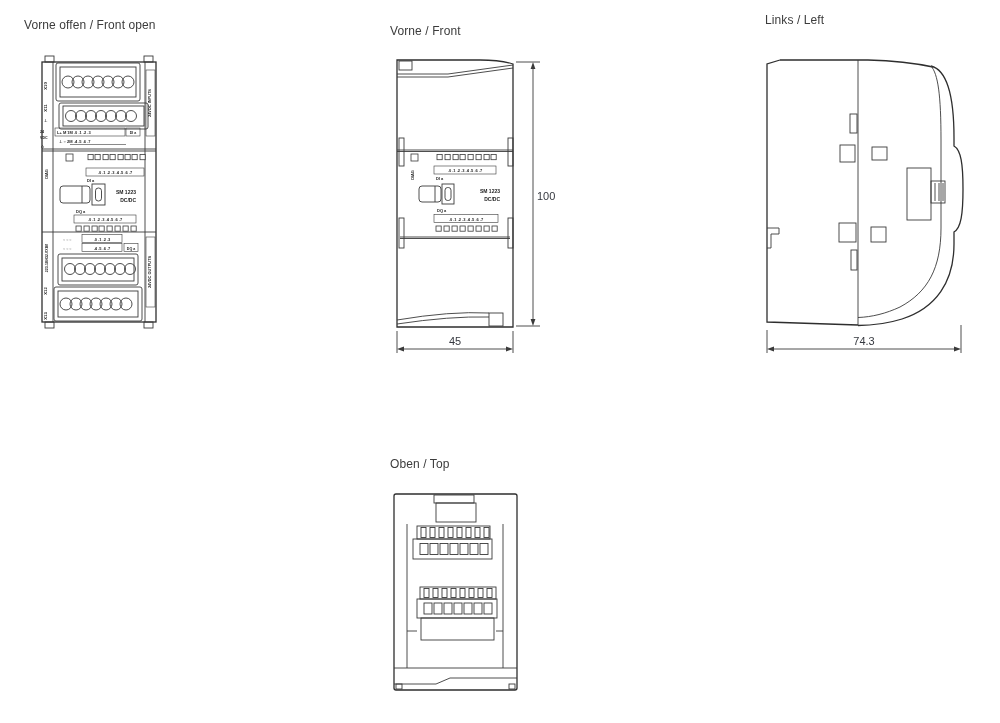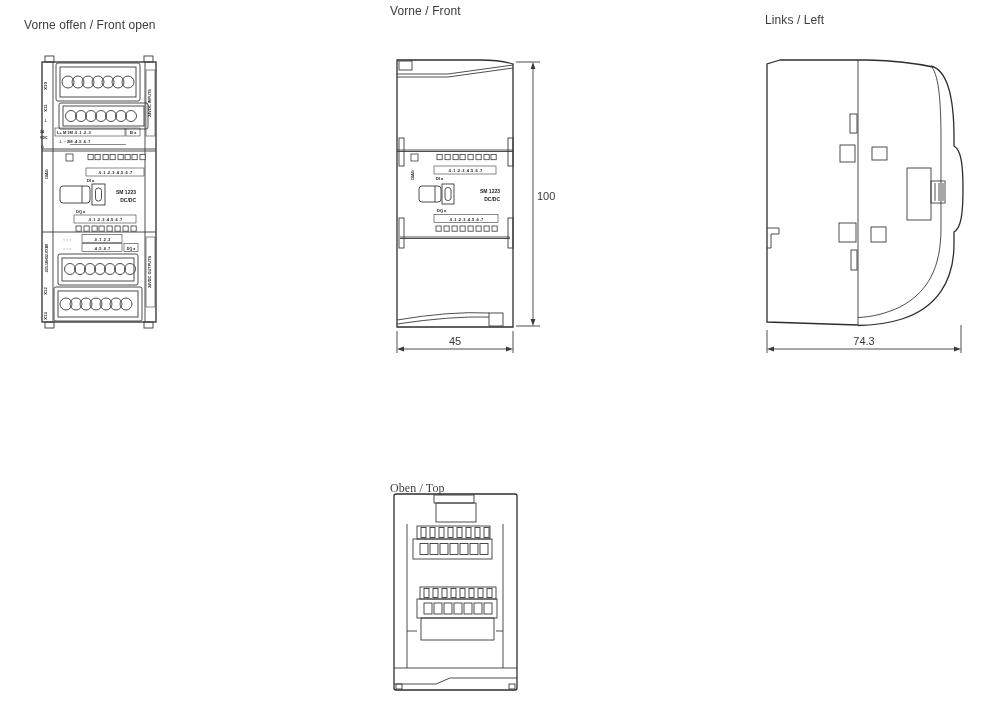--- a/index.html
+++ b/index.html
@@ -17,23 +17,23 @@
   .ln2   { stroke:#2e2e2e; fill:none; stroke-width:1.3; }
   .fillshape { fill:#3a3a3a; stroke:none; }
   .led   { fill:#ffffff; stroke:#3a3a3a; stroke-width:0.8; }
 </style>
 </head>
 <body>
 
 <div class="sheet">
 
   <div class="view-label" style="left:24px; top:18px;">Vorne offen / Front open</div>
-  <div class="view-label" style="left:390px; top:4px;">Vorne / Front</div>
+  <div class="view-label" style="left:390px; top:24px;">Vorne / Front</div>
   <div class="view-label" style="left:765px; top:13px;">Links / Left</div>
-  <div class="view-label" style="left:390px; top:481px;font-family:Liberation Serif, serif;">Oben / Top</div>
+  <div class="view-label" style="left:390px; top:457px;">Oben / Top</div>
 
   <svg style="left:28px; top:48px;" width="150" height="290" viewBox="28 48 150 290">
 
     <g>
       <rect class="ln2" x="42" y="62" width="114" height="260"></rect>
       <rect class="ln" x="45" y="56" width="9" height="6"></rect>
       <rect class="ln" x="144" y="56" width="9" height="6"></rect>
       <rect class="ln" x="45" y="322" width="9" height="6"></rect>
       <rect class="ln" x="144" y="322" width="9" height="6"></rect>
       <path class="ln" d="M53,62 V322"></path>

